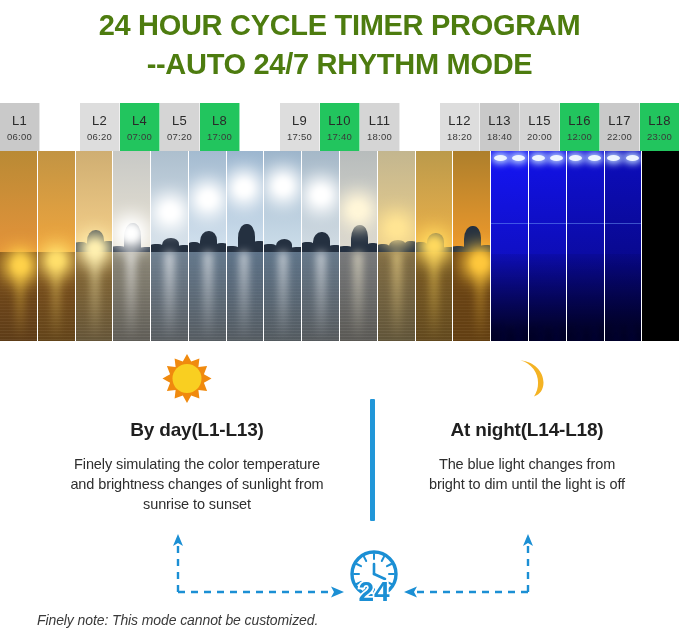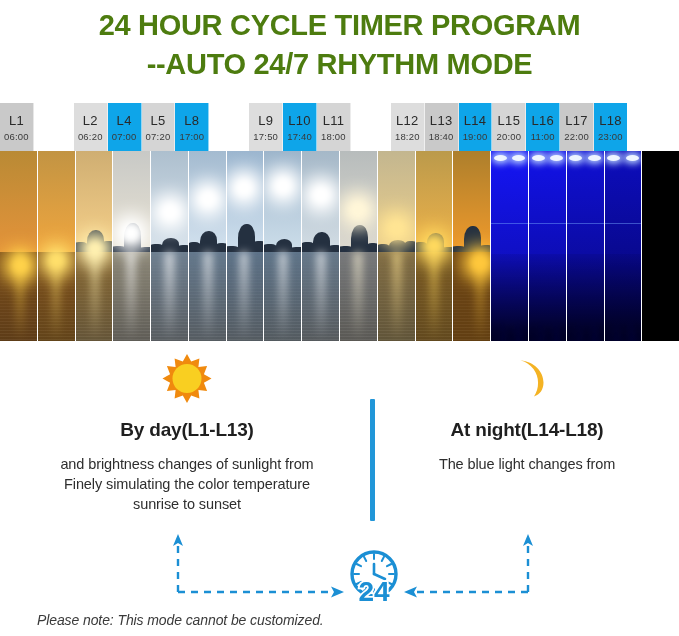--- a/index.html
+++ b/index.html
@@ -31,37 +31,37 @@
     letter-spacing: -0.3px;
     color: #4d7c0f;
     white-space: nowrap;
   }
 
   
   .timeline {
     position: absolute;
     top: 103px;
     left: 0;
-    width: 627px;
+    width: 679px;
     height: 48px;
     display: flex;
   }
   .tl-cell {
     flex: 1 1 0;
     display: flex;
     flex-direction: column;
     align-items: center;
     justify-content: center;
     border-right: 1px solid rgba(255,255,255,0.55);
     box-sizing: border-box;
   }
   .tl-cell:last-child { border-right: none; }
   .tl-cell.shade-a { background: #c9c9c9; }
   .tl-cell.shade-b { background: #dddddd; margin-left: 40px; }
-  .tl-cell.shade-c { background: #0ea5e9; }
+  .tl-cell.shade-c { background: #22c55e; }
   .tl-cell.shade-d { background: #d5d5d5; }
   .tl-label {
     font-size: 13px;
     color: #2a2a2a;
     line-height: 15px;
     margin-bottom: 3px;
     letter-spacing: 0.3px;
   }
   .tl-time {
     font-size: 9.5px;
@@ -202,21 +202,21 @@
     height: 122px;
     background: #2196d8;
     border-radius: 1px;
   }
 
   
   .col {
     position: absolute;
     text-align: center;
   }
-  .col.day  { left: 10px;   top: 418px; width: 354px; }
+  .col.day  { left: 20px;   top: 418px; width: 354px; }
   .col.night{ left: 382px; top: 418px; width: 290px; }
 
   .col-title {
     font-weight: bold;
     font-size: 19px;
     line-height: 24px;
     color: #1f1f1f;
     margin-bottom: 12px;
     letter-spacing: -0.2px;
   }
@@ -296,31 +296,27 @@
       <div class="tl-time">18:00</div>
     </div>
     <div class="tl-cell shade-b">
       <div class="tl-label">L12</div>
       <div class="tl-time">18:20</div>
     </div>
     <div class="tl-cell shade-a">
       <div class="tl-label">L13</div>
       <div class="tl-time">18:40</div>
     </div>
-    <div class="tl-cell shade-c">
-      <div class="tl-label">L14</div>
-      <div class="tl-time">19:00</div>
-    </div>
     <div class="tl-cell shade-d">
       <div class="tl-label">L15</div>
       <div class="tl-time">20:00</div>
     </div>
     <div class="tl-cell shade-c">
       <div class="tl-label">L16</div>
-      <div class="tl-time">11:00</div>
+      <div class="tl-time">12:00</div>
     </div>
     <div class="tl-cell shade-a">
       <div class="tl-label">L17</div>
       <div class="tl-time">22:00</div>
     </div>
     <div class="tl-cell shade-c">
       <div class="tl-label">L18</div>
       <div class="tl-time">23:00</div>
     </div>
   </div>
@@ -512,30 +508,31 @@
       <path d="M33.5 5.5 C20 6.5 10.5 16.5 10.5 27.5 C10.5 34.5 14 39.5 20 41.5 C14.5 33.5 14.5 22 20.5 14 C24 9.5 28.5 6.5 33.5 5.5 Z" fill="#f4b324" transform="scale(-1,1) translate(-46,0)"></path>
     </svg>
   </div>
 </div>
 
 <div class="divider"></div>
 
 <div class="col day">
   <div class="col-title">By day(L1-L13)</div>
   <div class="col-body">
+    <div>Finely simulating the color temperature</div>
     <div>and brightness changes of sunlight from</div>
-    <div>Finely simulating the color temperature</div>
     <div>sunrise to sunset</div>
   </div>
 </div>
 
 <div class="col night">
   <div class="col-title">At night(L14-L18)</div>
   <div class="col-body">
     <div>The blue light changes from</div>
+    <div>bright to dim until the light is off</div>
   </div>
 </div>
 
 <div class="loop">
   <svg width="679" height="72" viewBox="0 0 679 72" aria-hidden="true">
     <g stroke="#1b8fd4" stroke-width="2.4" fill="none" stroke-dasharray="7 6">
 
       <path d="M178,64 L178,14"></path>
 
       <path d="M178,64 L334,64"></path>
@@ -573,13 +570,13 @@
       <line x1="23" y1="8.7" x2="25.2" y2="13"></line>
     </g>
     <g stroke="#1b8fd4" stroke-width="2.6" stroke-linecap="round" fill="none">
       <line x1="33" y1="26" x2="33" y2="16"></line>
       <line x1="33" y1="26" x2="44" y2="31"></line>
     </g>
     <text x="33" y="53" text-anchor="middle" font-family="Liberation Sans, sans-serif" font-size="28" font-weight="bold" fill="#1b8fd4" stroke="#ffffff" stroke-width="3.5" paint-order="stroke" id="clock-24-text">24</text>
   </svg>
 </div>
 
-<div class="note">Please note: This mode cannot be customized.</div>
+<div class="note">Finely note: This mode cannot be customized.</div>
 
 </body></html>

